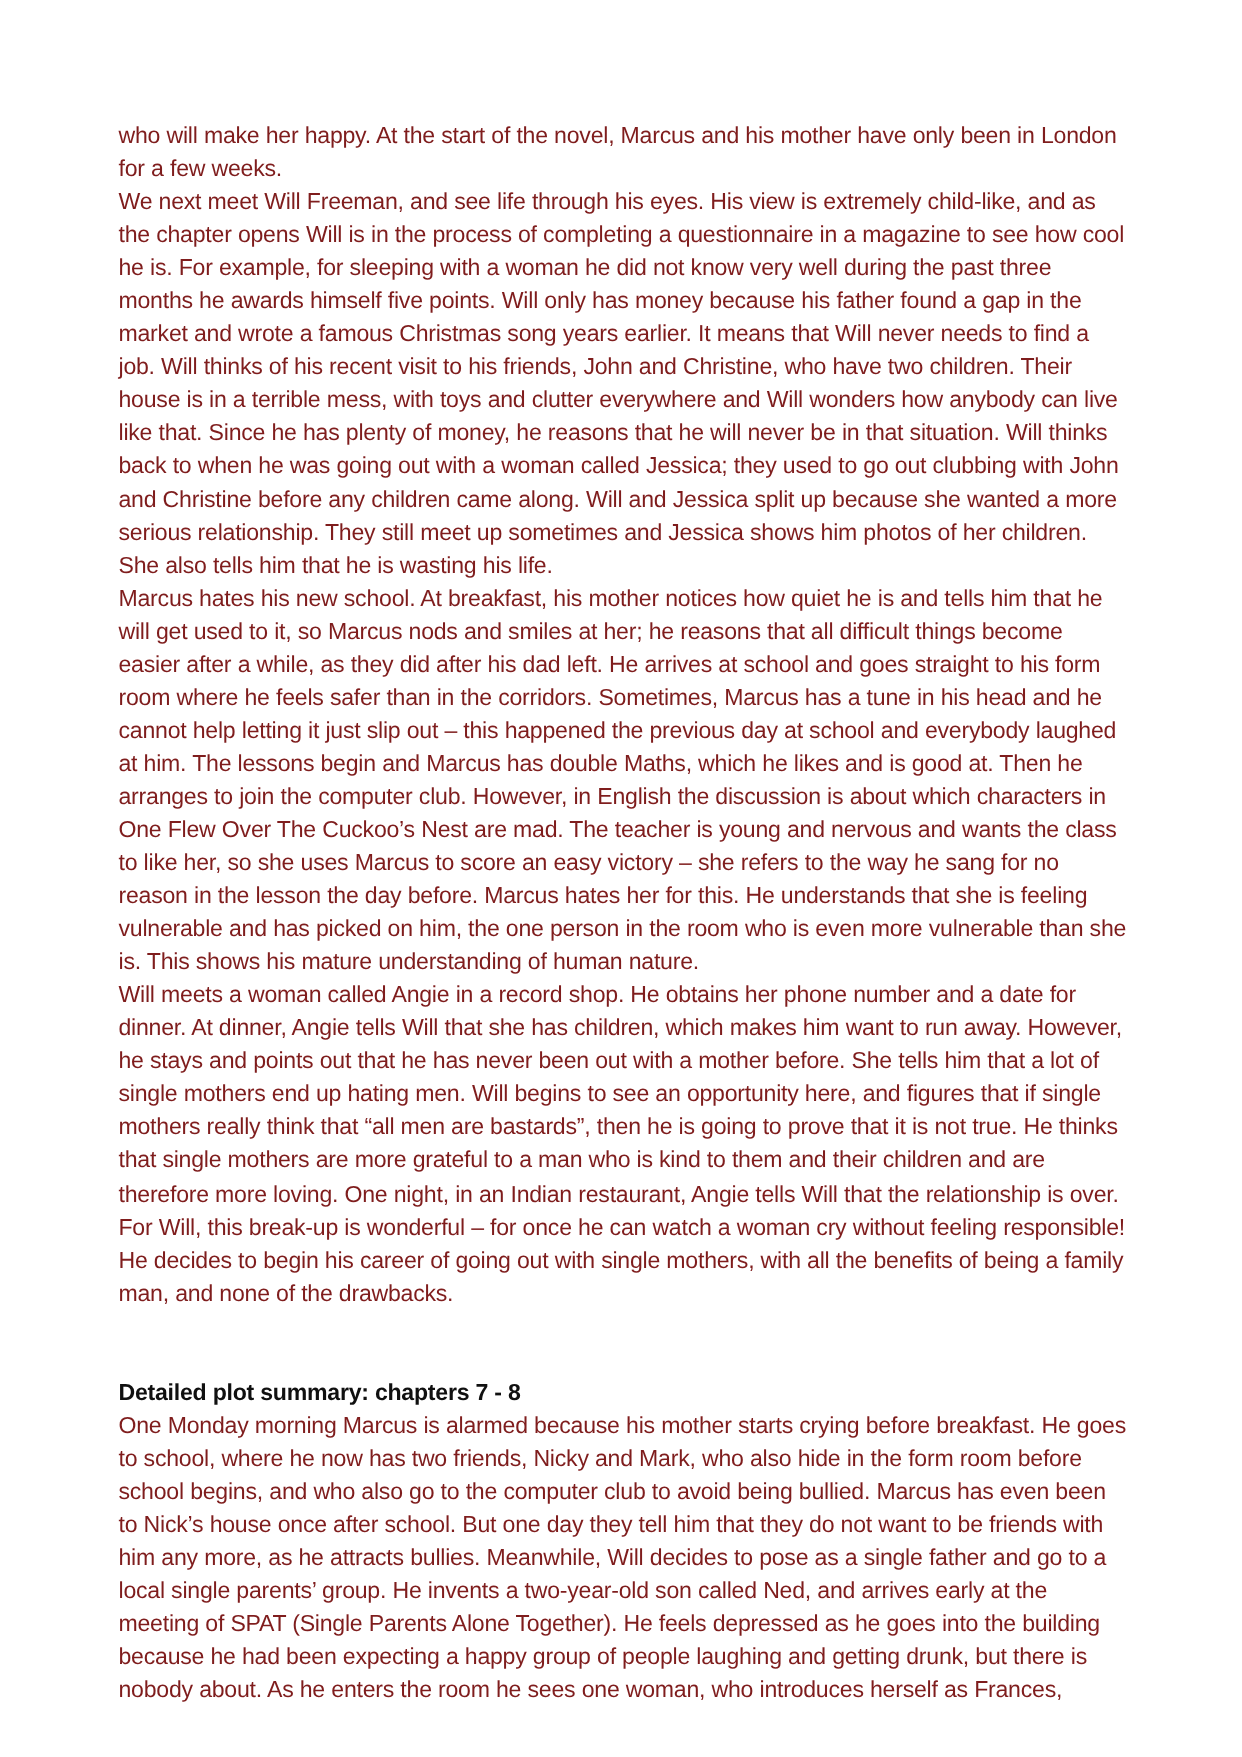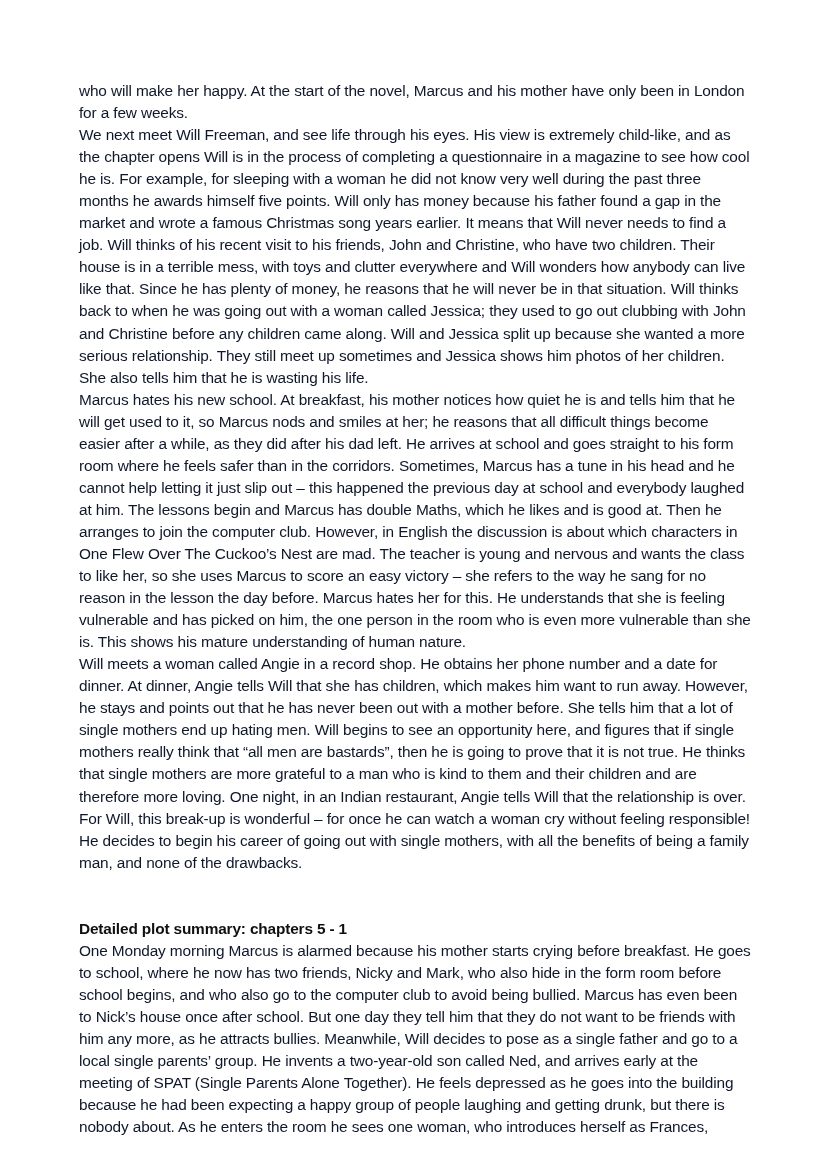--- a/index.html
+++ b/index.html
@@ -22,21 +22,21 @@
   .text-column {
     position: absolute;
     left: 79px;
     top: 80px;
     width: 673px;
   }
   .para {
     margin: 0;
     font-size: 15.4px;
     line-height: 22.05px;
-    color: #0f172a;
+    color: #7f1d1d;
     text-align: left;
     letter-spacing: -0.01em;
     word-spacing: 0.005em;
   }
   .section-gap {
     height: 44px;
   }
   .heading {
     margin: 0;
     font-size: 15.4px;
@@ -57,18 +57,18 @@
     <p class="para">who will make her happy. At the start of the novel, Marcus and his mother have only been in London for a few weeks.</p>
 
     <p class="para">We next meet Will Freeman, and see life through his eyes. His view is extremely child-like, and as the chapter opens Will is in the process of completing a questionnaire in a magazine to see how cool he is. For example, for sleeping with a woman he did not know very well during the past three months he awards himself five points. Will only has money because his father found a gap in the market and wrote a famous Christmas song years earlier. It means that Will never needs to find a job. Will thinks of his recent visit to his friends, John and Christine, who have two children. Their house is in a terrible mess, with toys and clutter everywhere and Will wonders how anybody can live like that. Since he has plenty of money, he reasons that he will never be in that situation. Will thinks back to when he was going out with a woman called Jessica; they used to go out clubbing with John and Christine before any children came along. Will and Jessica split up because she wanted a more serious relationship. They still meet up sometimes and Jessica shows him photos of her children. She also tells him that he is wasting his life.</p>
 
     <p class="para"><span>Marcus hates his new school. At breakfast, his mother notices how quiet he is and tells him that he will get used to it, so Marcus nods and smiles at her; he reasons that all difficult things become easier after a while, as they did after his dad left. He arrives at school and goes straight to his form room where he feels safer than in the corridors. Sometimes, Marcus has a tune in his head and he cannot help letting it just slip out – this happened the previous day at school and everybody laughed at him. The lessons begin and Marcus has double Maths, which he likes and is good at. Then he arranges to join the computer club. However, in English the discussion is about which characters in </span><span class="title-italic">One Flew Over The Cuckoo’s Nest</span><span> are mad. The teacher is young and nervous and wants the class to like her, so she uses Marcus to score an easy victory – she refers to the way he sang for no reason in the lesson the day before. Marcus hates her for this. He understands that she is feeling vulnerable and has picked on him, the one person in the room who is even more vulnerable than she is. This shows his mature understanding of human nature.</span></p>
 
     <p class="para">Will meets a woman called Angie in a record shop. He obtains her phone number and a date for dinner. At dinner, Angie tells Will that she has children, which makes him want to run away. However, he stays and points out that he has never been out with a mother before. She tells him that a lot of single mothers end up hating men. Will begins to see an opportunity here, and figures that if single mothers really think that “all men are bastards”, then he is going to prove that it is not true. He thinks that single mothers are more grateful to a man who is kind to them and their children and are therefore more loving. One night, in an Indian restaurant, Angie tells Will that the relationship is over. For Will, this break-up is wonderful – for once he can watch a woman cry without feeling responsible! He decides to begin his career of going out with single mothers, with all the benefits of being a family man, and none of the drawbacks.</p>
 
     <div class="section-gap"></div>
 
-    <p class="heading">Detailed plot summary: chapters 5 - 1</p>
+    <p class="heading">Detailed plot summary: chapters 7 - 8</p>
 
     <p class="para">One Monday morning Marcus is alarmed because his mother starts crying before breakfast. He goes to school, where he now has two friends, Nicky and Mark, who also hide in the form room before school begins, and who also go to the computer club to avoid being bullied. Marcus has even been to Nick’s house once after school. But one day they tell him that they do not want to be friends with him any more, as he attracts bullies. Meanwhile, Will decides to pose as a single father and go to a local single parents’ group. He invents a two-year-old son called Ned, and arrives early at the meeting of SPAT (Single Parents Alone Together). He feels depressed as he goes into the building because he had been expecting a happy group of people laughing and getting drunk, but there is nobody about. As he enters the room he sees one woman, who introduces herself as Frances,</p>
 
   </div>
 </div>
 
 </body></html>

